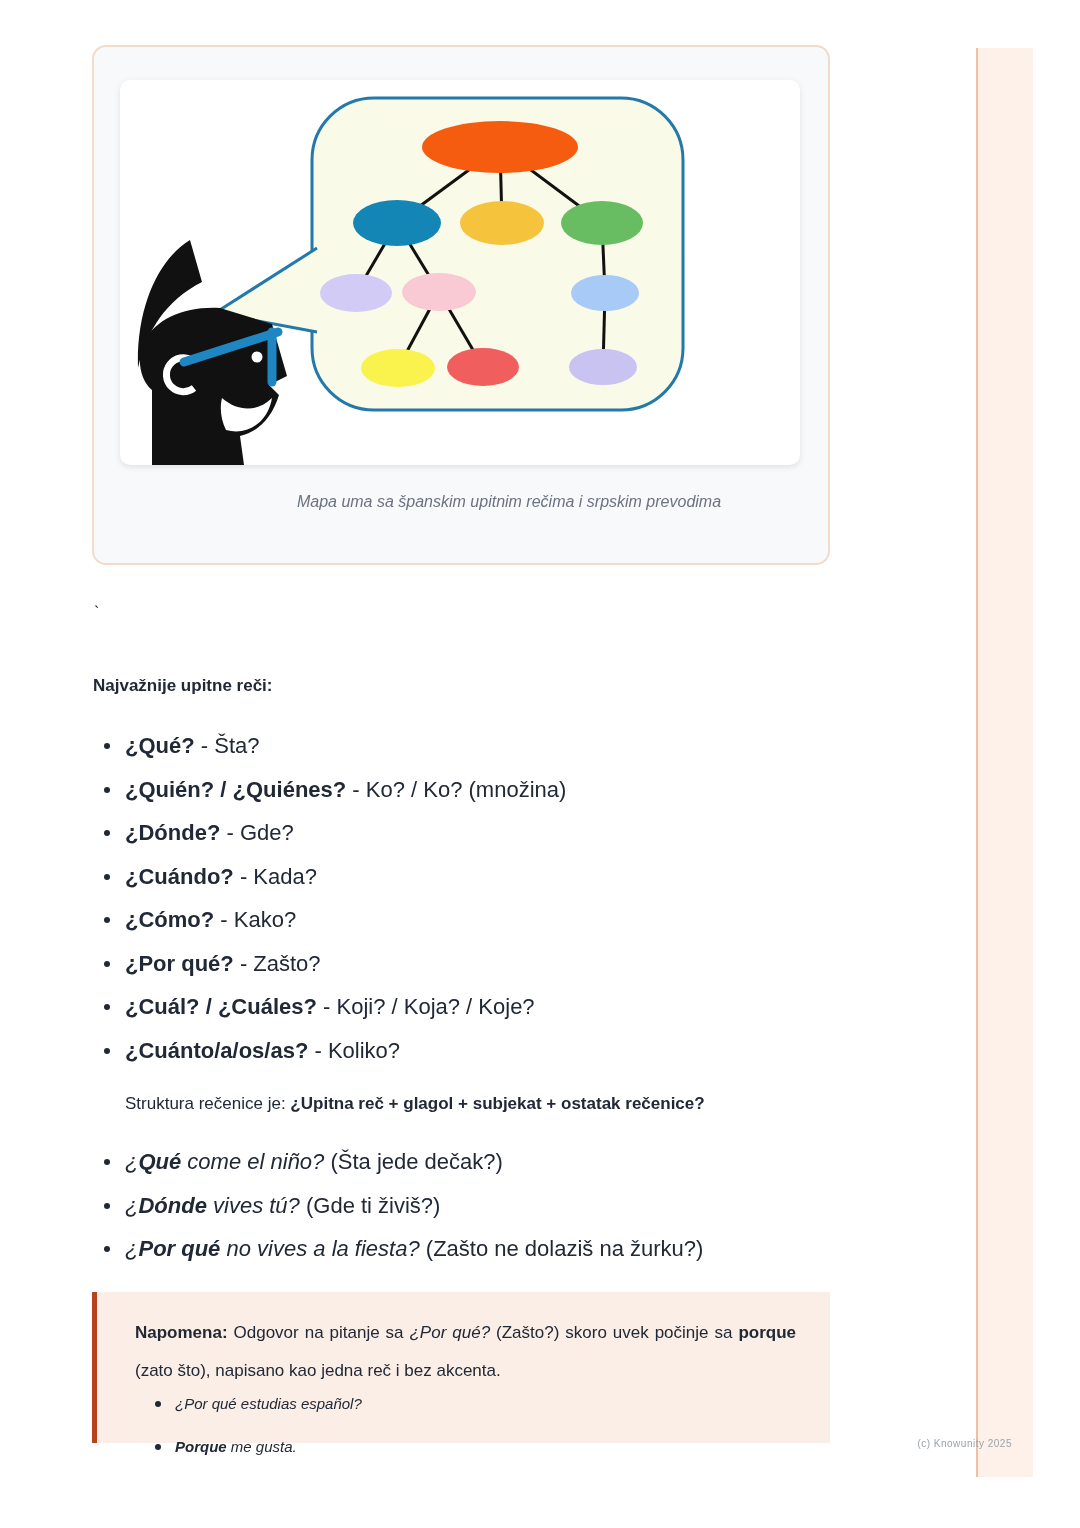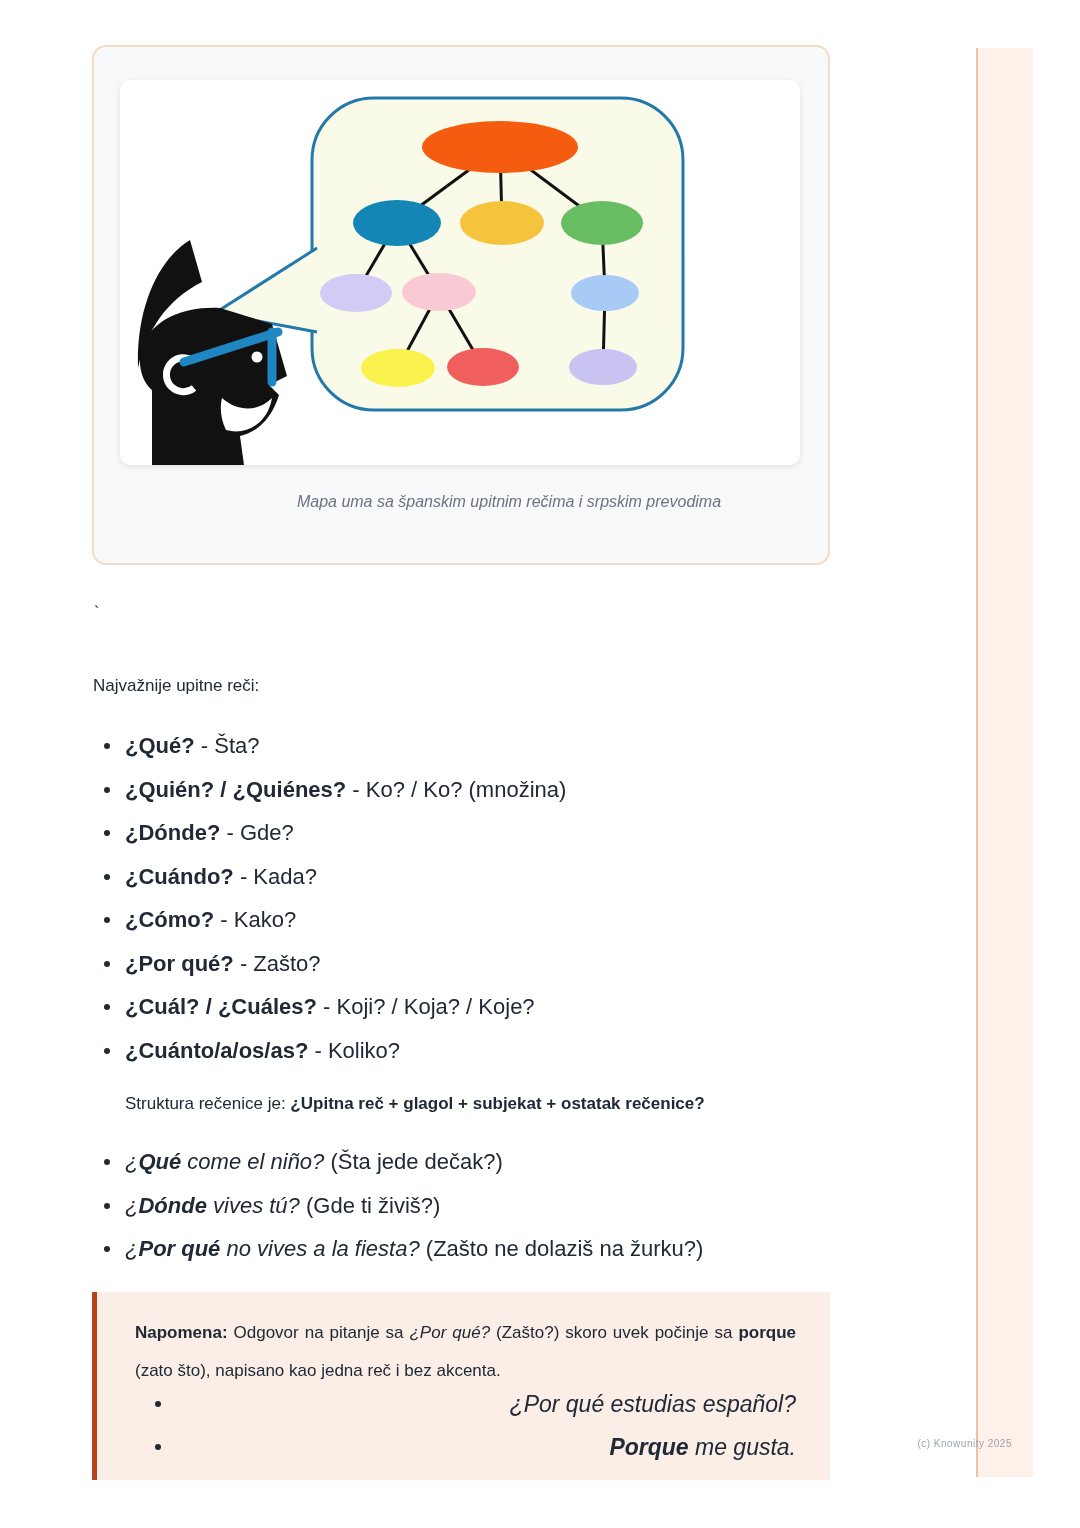--- a/index.html
+++ b/index.html
@@ -22,41 +22,41 @@
   .bubble{stroke:#2279aa;stroke-width:3;}
   .tail{stroke:#2279aa;stroke-width:3;stroke-linejoin:round;}
   .mm-line{stroke:#111111;stroke-width:3;fill:none;}
   .head-fill{fill:#111111;}
   .white-fill{fill:#ffffff;}
   .ear{fill:none;stroke:#ffffff;stroke-width:7;}
   .glasses{stroke:#1e87c2;stroke-width:9;stroke-linecap:round;fill:none;}
 
   
   .stray{position:absolute;left:94px;top:604px;font-size:16px;}
-  .heading{position:absolute;left:93px;top:676px;font-size:17px;font-weight:400;}
+  .heading{position:absolute;left:93px;top:676px;font-size:17px;font-weight:700;}
 
   ul{list-style:none;margin:0;padding:0;}
   .qw-list{position:absolute;left:93px;top:735px;width:740px;}
   .ex-list{position:absolute;left:93px;top:1151px;width:740px;}
   .qw-list li,.ex-list li{position:relative;height:43.5px;padding-left:32px;
         font-size:22px;line-height:22px;box-sizing:border-box;}
   .dot{position:absolute;left:11px;top:8px;width:6px;height:6px;border-radius:50%;background:#212936;}
 
   .struct{position:absolute;left:93px;top:1093px;font-size:17px;line-height:22px;width:740px;margin-left:32px;}
   b,strong{font-weight:700;}
   .it{font-style:italic;}
   .bi{font-style:italic;font-weight:700;}
 
   
-  .note{position:absolute;left:92px;top:1292px;width:738px;height:188px;
+  .note{position:absolute;left:92px;top:1292px;width:738px;height:151px;
         background:#faeee7;border-left:5px solid #b5431d;box-sizing:border-box;
         padding:22px 34px 16px 38px;}
   .note p{margin:0;font-size:17px;line-height:38px;text-align:justify;}
   .note ul{margin:2px 0 0 14px;}
-  .note li{position:relative;height:43px;padding-left:26px;font-size:23px;line-height:24px;box-sizing:border-box;text-align:right;}
+  .note li{position:relative;height:43px;padding-left:26px;font-size:15px;line-height:24px;box-sizing:border-box;}
   .note .dot{left:6px;top:9px;}
 
   .watermark{position:absolute;right:68px;top:1438px;font-size:10px;color:#9ba3ab;
              letter-spacing:.5px;z-index:5;}
 </style>
 </head>
 <body>
 
 <div class="page">
 

